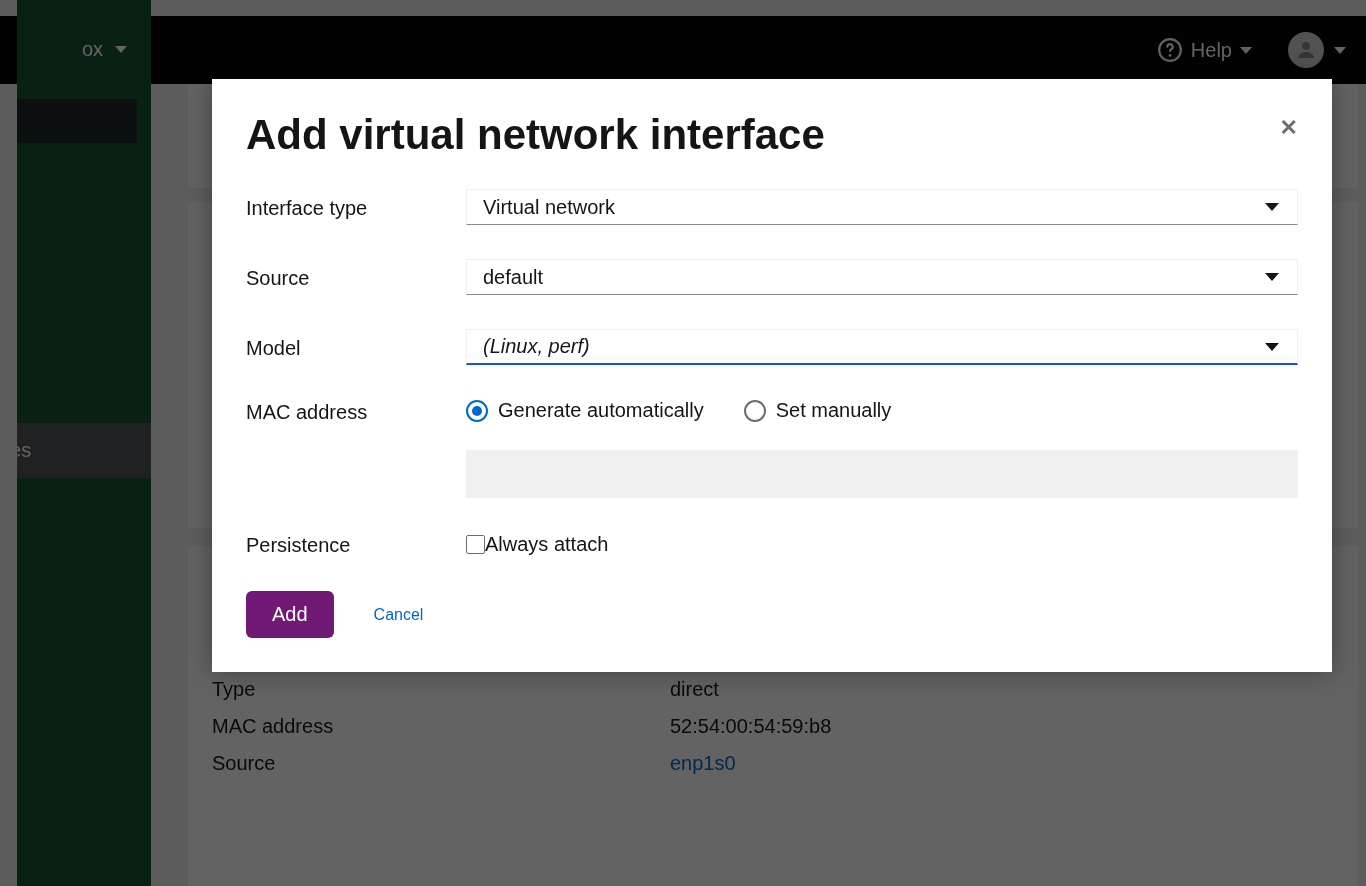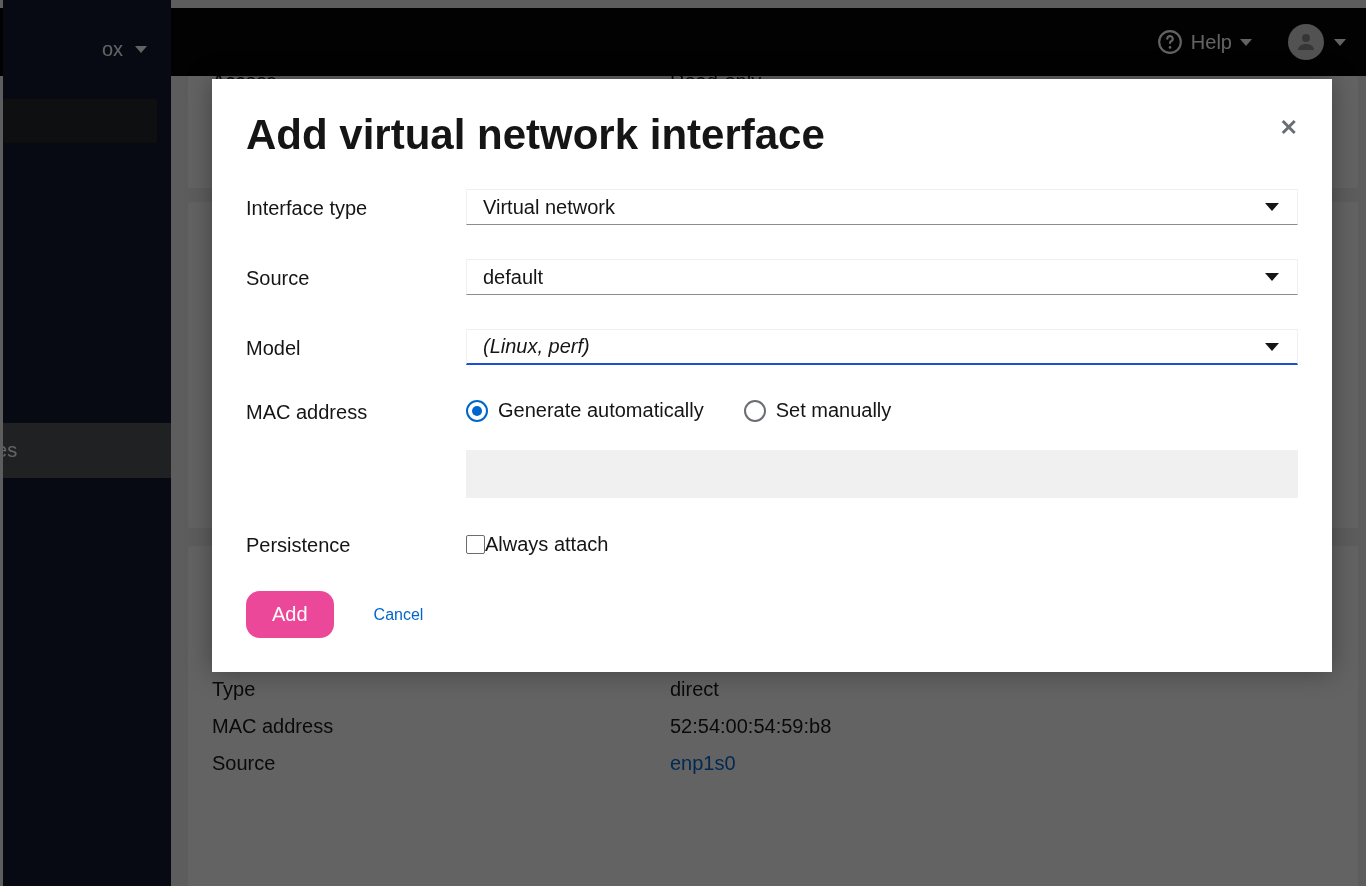--- a/index.html
+++ b/index.html
@@ -15,21 +15,21 @@
   }
   
   .app {
     position: relative;
     width: 1366px;
     height: 886px;
     background: #f0f0f0;
   }
   .topbar {
     position: absolute;
-    top: 8px; left: 0;
+    top: 16px; left: 0;
     width: 100%;
     height: 68px;
     background: #000;
     color: #fff;
     display: flex;
     align-items: center;
     justify-content: flex-end;
     padding-right: 20px;
     box-sizing: border-box;
     z-index: 1;
@@ -58,24 +58,24 @@
     justify-content: center;
   }
   .caret-down {
     width: 0; height: 0;
     border-left: 6px solid transparent;
     border-right: 6px solid transparent;
     border-top: 7px solid #fff;
   }
   .sidebar {
     position: absolute;
-    top: 0; left: 3px;
-    width: 168px;
+    top: 0; left: 17px;
+    width: 134px;
     height: 100%;
-    background: #0f172a;
+    background: #14532d;
     z-index: 2;
   }
   .sidebar-host {
     color: #fff;
     font-size: 20px;
     padding: 38px 0 0 0;
     display: flex;
     align-items: center;
     justify-content: flex-end;
     padding-right: 24px;
@@ -269,27 +269,27 @@
     border-radius: 2px;
     cursor: pointer;
   }
   .footer {
     display: flex;
     align-items: center;
     gap: 40px;
     margin-top: 12px;
   }
   .btn-primary {
-    background: #ec4899;
+    background: #701a75;
     color: #fff;
     border: none;
     font-size: 20px;
     padding: 12px 26px;
     cursor: pointer;
-    border-radius: 14px;
+    border-radius: 6px;
   }
   .btn-link {
     background: none;
     border: none;
     color: #06c;
     font-size: 16px;
     cursor: pointer;
     padding: 0;
   }
   

